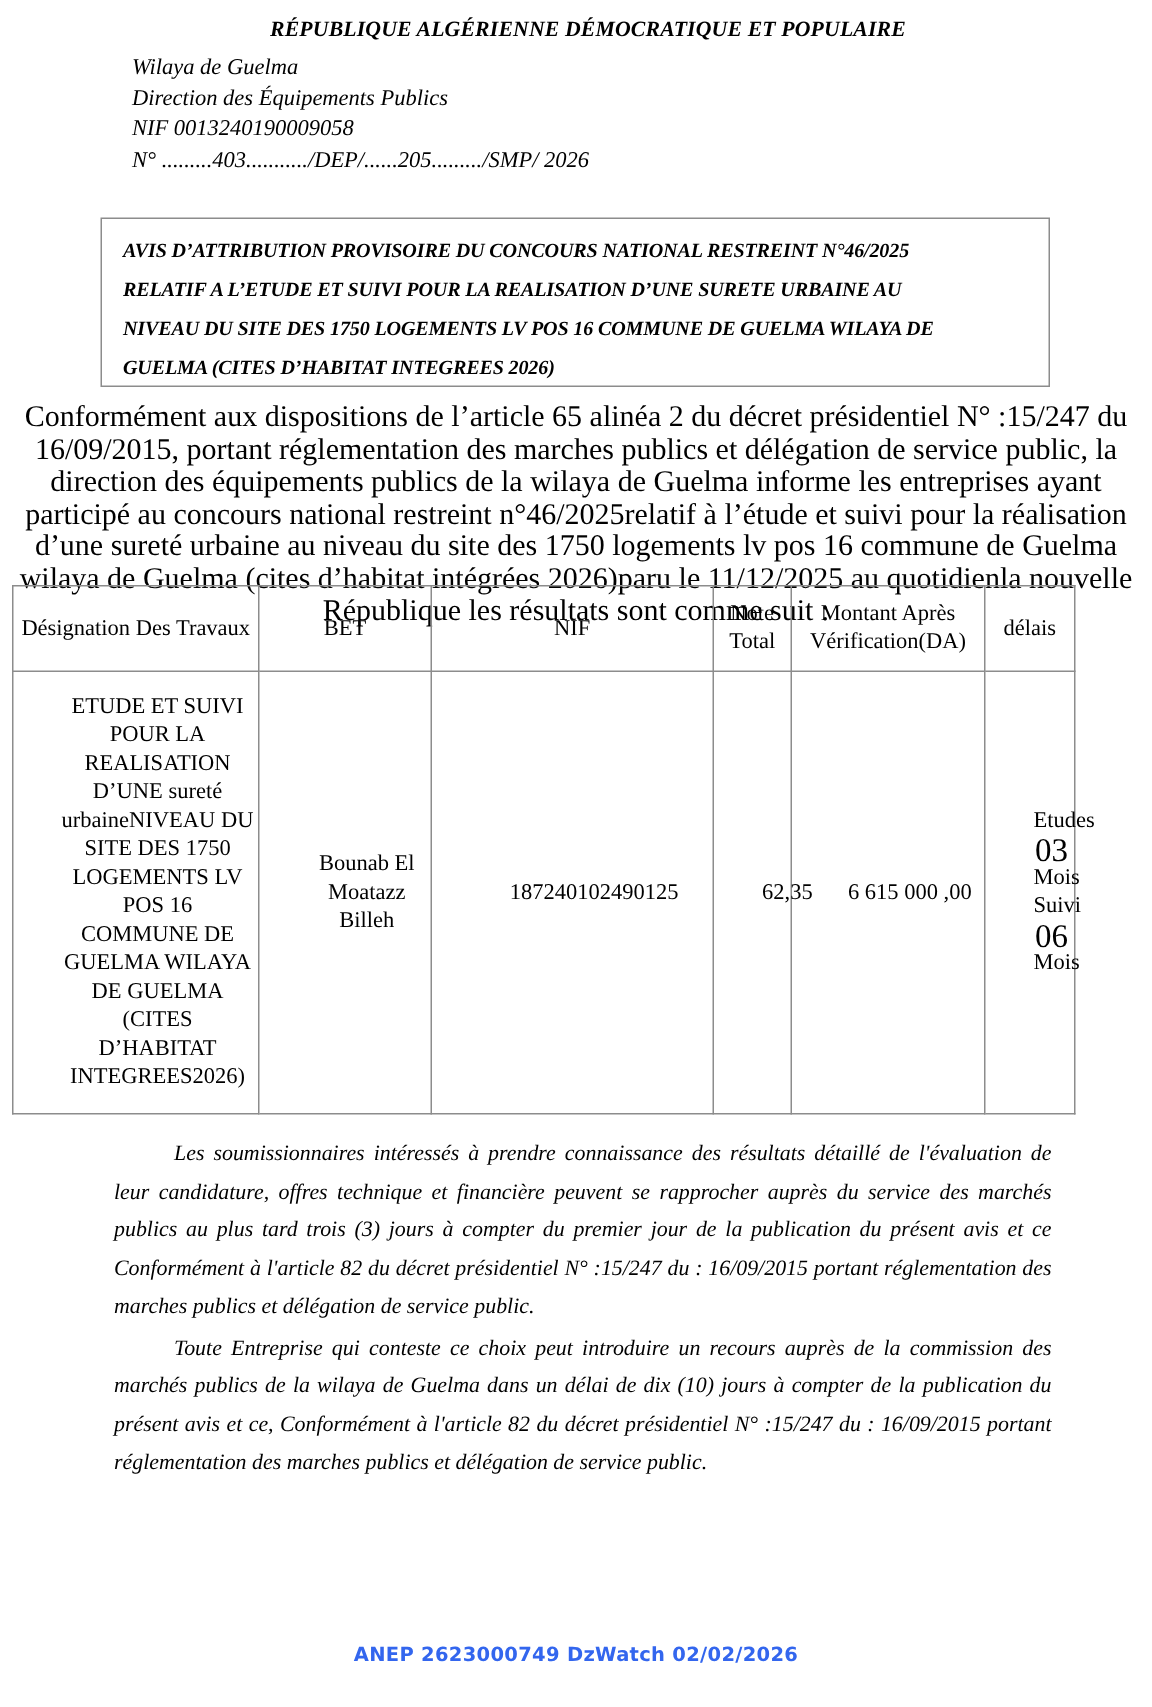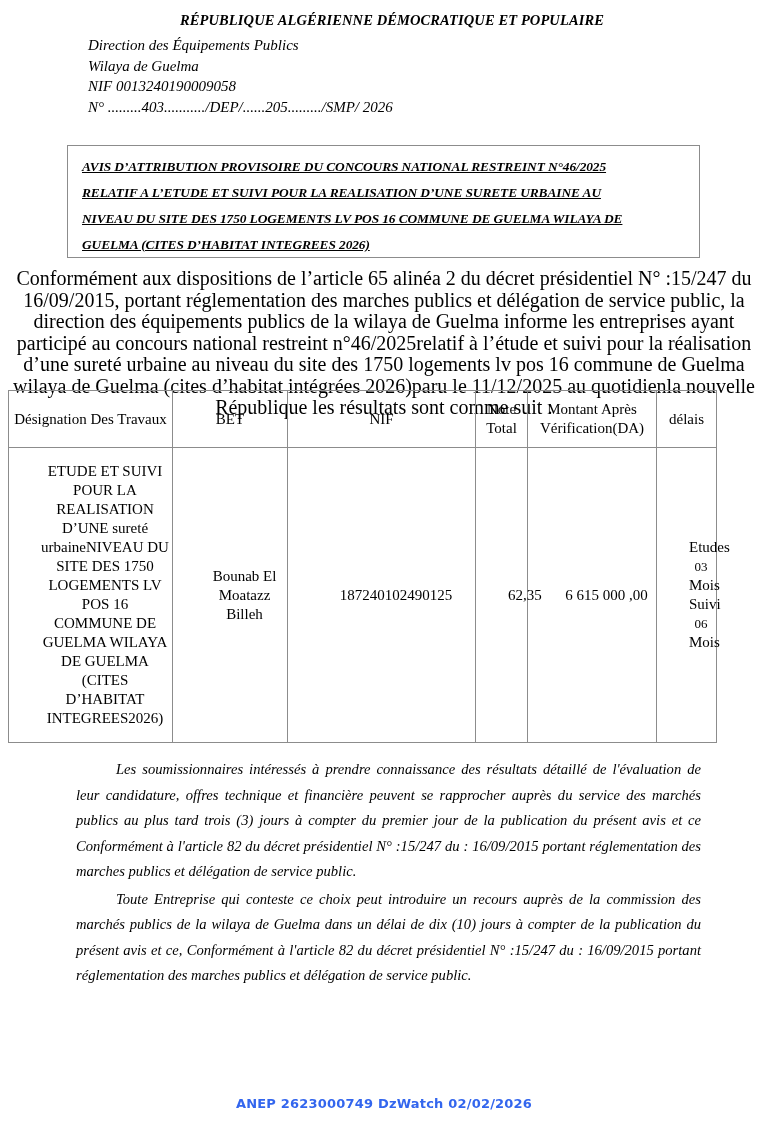--- a/index.html
+++ b/index.html
@@ -50,21 +50,20 @@
     box-sizing: border-box;
     padding: 8px 12px 0 14px;
   }
   .title-line {
     font-weight: bold;
     font-style: italic;
     font-size: 13.4px;
     line-height: 26px;
     letter-spacing: -0.1px;
     white-space: nowrap;
-    text-decoration: underline;
   }
 
   
   .intro {
     position: absolute;
     left: 10px;
     top: 268px;
     width: 748px;
     font-size: 20px;
     line-height: 21.5px;
@@ -107,21 +106,21 @@
 
   .cell-desig {
     font-size: 15px;
     line-height: 19.5px;
     padding: 4px 6px;
   }
   .cell-delai {
     font-size: 15px;
     line-height: 20px;
   }
-  .cell-delai .big { font-size: 13px; }
+  .cell-delai .big { font-size: 22px; }
 
   
   .closing {
     position: absolute;
     left: 76px;
     top: 757px;
     width: 625px;
   }
   .closing p {
     margin: 0 0 2px 0;
@@ -144,22 +143,22 @@
     font-size: 13px;
     color: #3366ee;
     letter-spacing: 0.2px;
   }
 </style>
 </head>
 <body>
 
 <div class="letterhead">
   <div class="republic-line">RÉPUBLIQUE ALGÉRIENNE DÉMOCRATIQUE ET POPULAIRE</div>
+  <div class="lh-line">Wilaya de Guelma</div>
   <div class="lh-line">Direction des Équipements Publics</div>
-  <div class="lh-line">Wilaya de Guelma</div>
   <div class="lh-line">NIF 0013240190009058</div>
   <div class="lh-line">N° .........403.........../DEP/......205........./SMP/ 2026</div>
 </div>
 
 <div class="title-box">
   <div class="title-line">AVIS D’ATTRIBUTION PROVISOIRE DU  CONCOURS NATIONAL RESTREINT   N°46/2025</div>
   <div class="title-line">RELATIF A L’ETUDE ET SUIVI POUR LA REALISATION D’UNE SURETE URBAINE AU</div>
   <div class="title-line">NIVEAU DU SITE  DES 1750 LOGEMENTS   LV POS 16 COMMUNE DE GUELMA WILAYA DE</div>
   <div class="title-line">GUELMA (CITES D’HABITAT  INTEGREES 2026)</div>
 </div>

